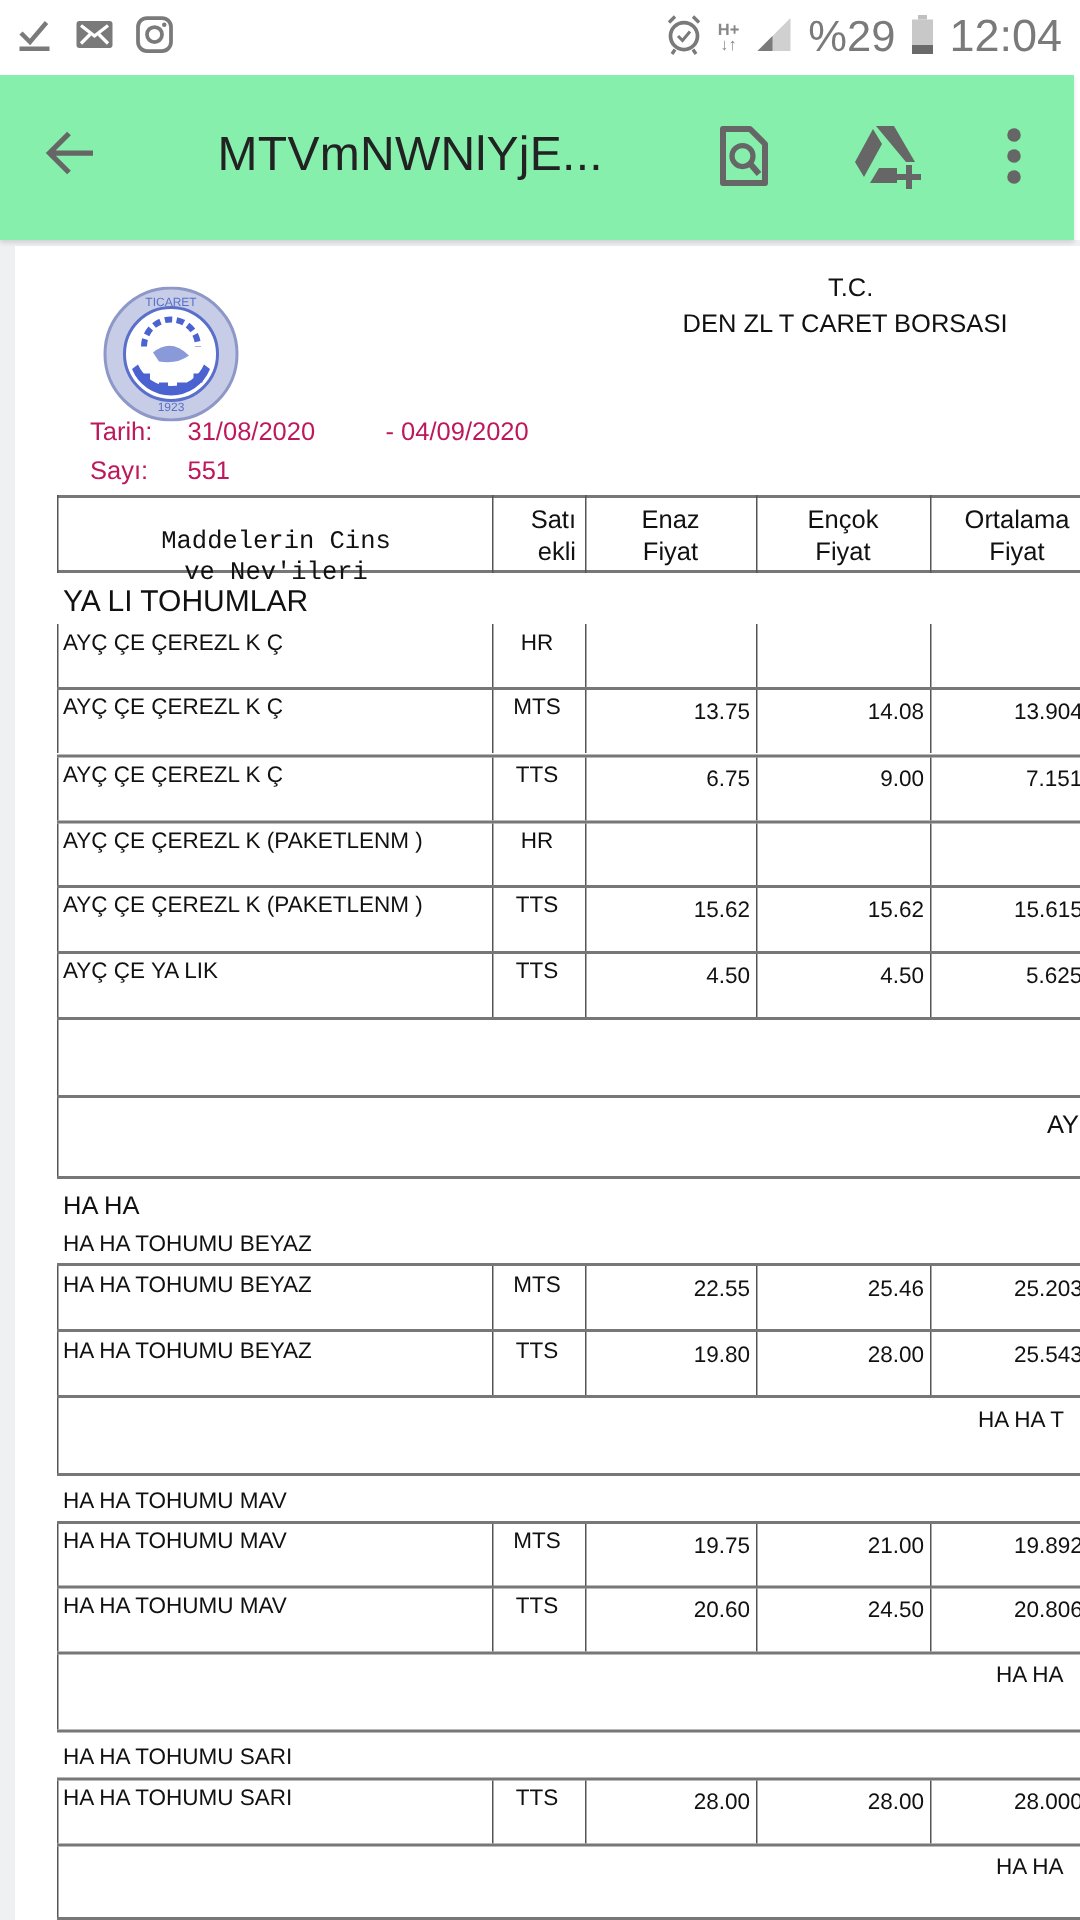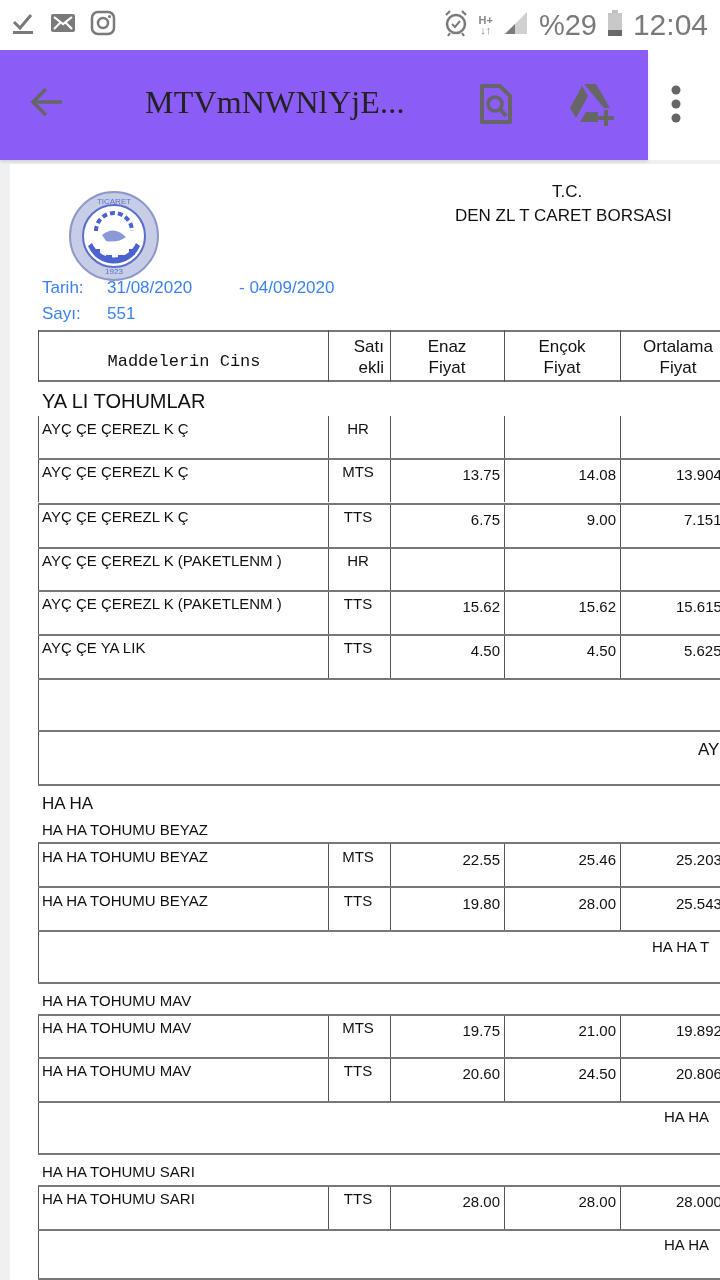--- a/index.html
+++ b/index.html
@@ -8,35 +8,35 @@
 
   
   .status-bar { position: absolute; top: 0; left: 0; width: 720px; height: 50px; background: #fff; display: flex; align-items: center; justify-content: space-between; padding: 0 12px 0 10px; color: #7a7a7a; }
   .sb-left, .sb-right { display: flex; align-items: center; gap: 14px; }
   .sb-right { gap: 10px; }
   .sb-text { font-size: 29px; color: #7a7a7a; letter-spacing: 0; }
   .sb-time { font-size: 30px; color: #7a7a7a; }
   .hplus { font-size: 11px; line-height: 10px; font-weight: bold; color: #888; text-align: center; }
 
   
-  .app-bar { position: absolute; top: 50px; left: 0; width: 648px; height: 110px; background: #8b5cf6; display: flex; align-items: center; box-shadow: 0 2px 3px rgba(0,0,0,0.12); z-index: 2; font-family: Liberation Serif, serif; }
+  .app-bar { position: absolute; top: 50px; left: 0; width: 716px; height: 110px; background: #86efac; display: flex; align-items: center; box-shadow: 0 2px 3px rgba(0,0,0,0.12); z-index: 2; }
   .back-btn { position: absolute; left: 28px; top: 32px; width: 40px; height: 40px; cursor: pointer; }
   .title { position: absolute; left: 145px; top: 34px; font-size: 32px; color: #222; letter-spacing: 0.2px; }
   .act-btn { position: absolute; top: 32px; width: 44px; height: 44px; cursor: pointer; }
 
   
   .viewer { position: absolute; top: 160px; left: 0; width: 720px; height: 1120px; background: #eef0f2; overflow: hidden; }
   .page { position: absolute; left: 10px; top: 4px; width: 740px; height: 1200px; background: #fff; }
 
   .logo { position: absolute; left: 56px; top: 27px; width: 96px; height: 86px; }
   .hdr-tc { position: absolute; left: 542px; top: 18px; font-size: 17px; color: #111; }
   .hdr-org { position: absolute; left: 445px; top: 42px; font-size: 17px; color: #111; }
   .hdr-title { position: absolute; left: 420px; top: 67px; font-size: 22px; color: #111; white-space: nowrap; }
 
-  .meta { position: absolute; font-size: 17px; color: #3b82f6; }
+  .meta { position: absolute; font-size: 17px; color: #be185d; margin-left: 18px; }
   .hline { position: absolute; left: 28px; height: 2px; background: #777; width: 720px; }
   .vline { position: absolute; width: 1px; background: #555; }
   .cell { position: absolute; font-size: 15px; color: #111; white-space: nowrap; }
   .num { text-align: right; }
   .hdr-cell { position: absolute; text-align: center; font-size: 17px; color: #111; line-height: 21px; }
   .section-title { position: absolute; left: 32px; font-size: 20px; color: #111; }
   .sub-section { position: absolute; left: 32px; font-size: 17px; color: #111; }
   .sub-label { position: absolute; left: 32px; font-size: 15px; color: #111; }
 </style>
 </head>
@@ -156,20 +156,21 @@
     <div class="hline" style="top:166px;"></div>
     <div class="hline" style="top:216px;"></div>
     <div class="vline" style="left:28px; top:166px; height:52px;"></div>
     <div class="vline" style="left:318px; top:166px; height:52px;"></div>
     <div class="vline" style="left:380px; top:166px; height:52px;"></div>
     <div class="vline" style="left:494px; top:166px; height:52px;"></div>
     <div class="vline" style="left:610px; top:166px; height:52px;"></div>
 
     <div class="hdr-cell" style="left:30px; top:187px; width:288px;font-family:Liberation Mono, monospace;">
       <div>Maddelerin Cins</div>
+      <div>ve Nev'ileri</div>
     </div>
     <div class="hdr-cell" style="left:318px; top:172px; width:60px; text-align:right; padding-right:4px;">
       <div>Satı</div>
       <div>ekli</div>
     </div>
     <div class="hdr-cell" style="left:380px; top:172px; width:114px;">
       <div>Enaz</div>
       <div>Fiyat</div>
     </div>
     <div class="hdr-cell" style="left:494px; top:172px; width:116px;">

